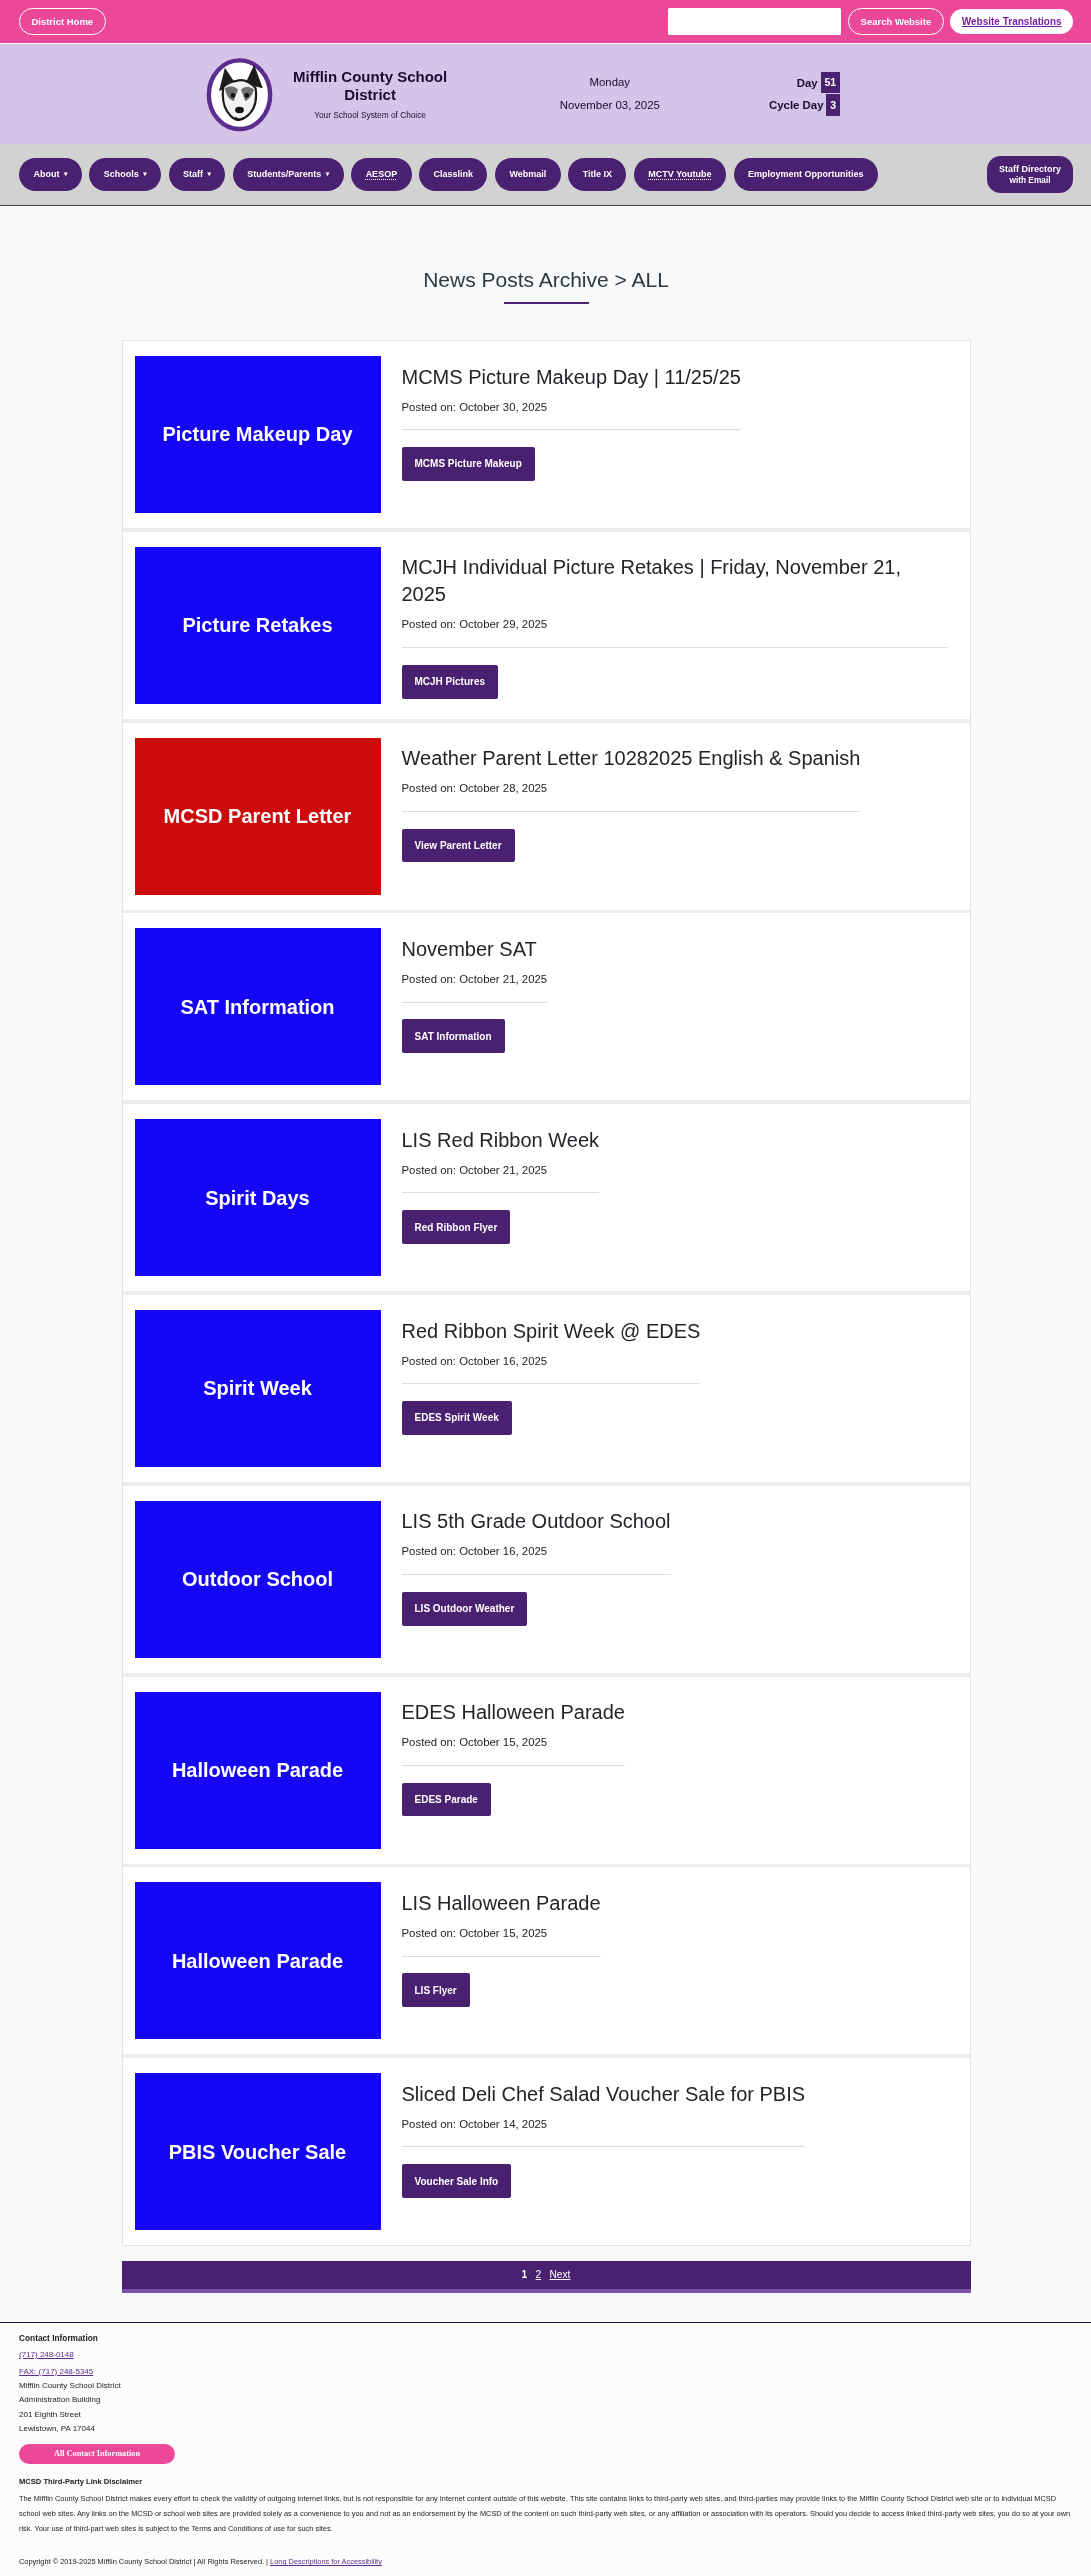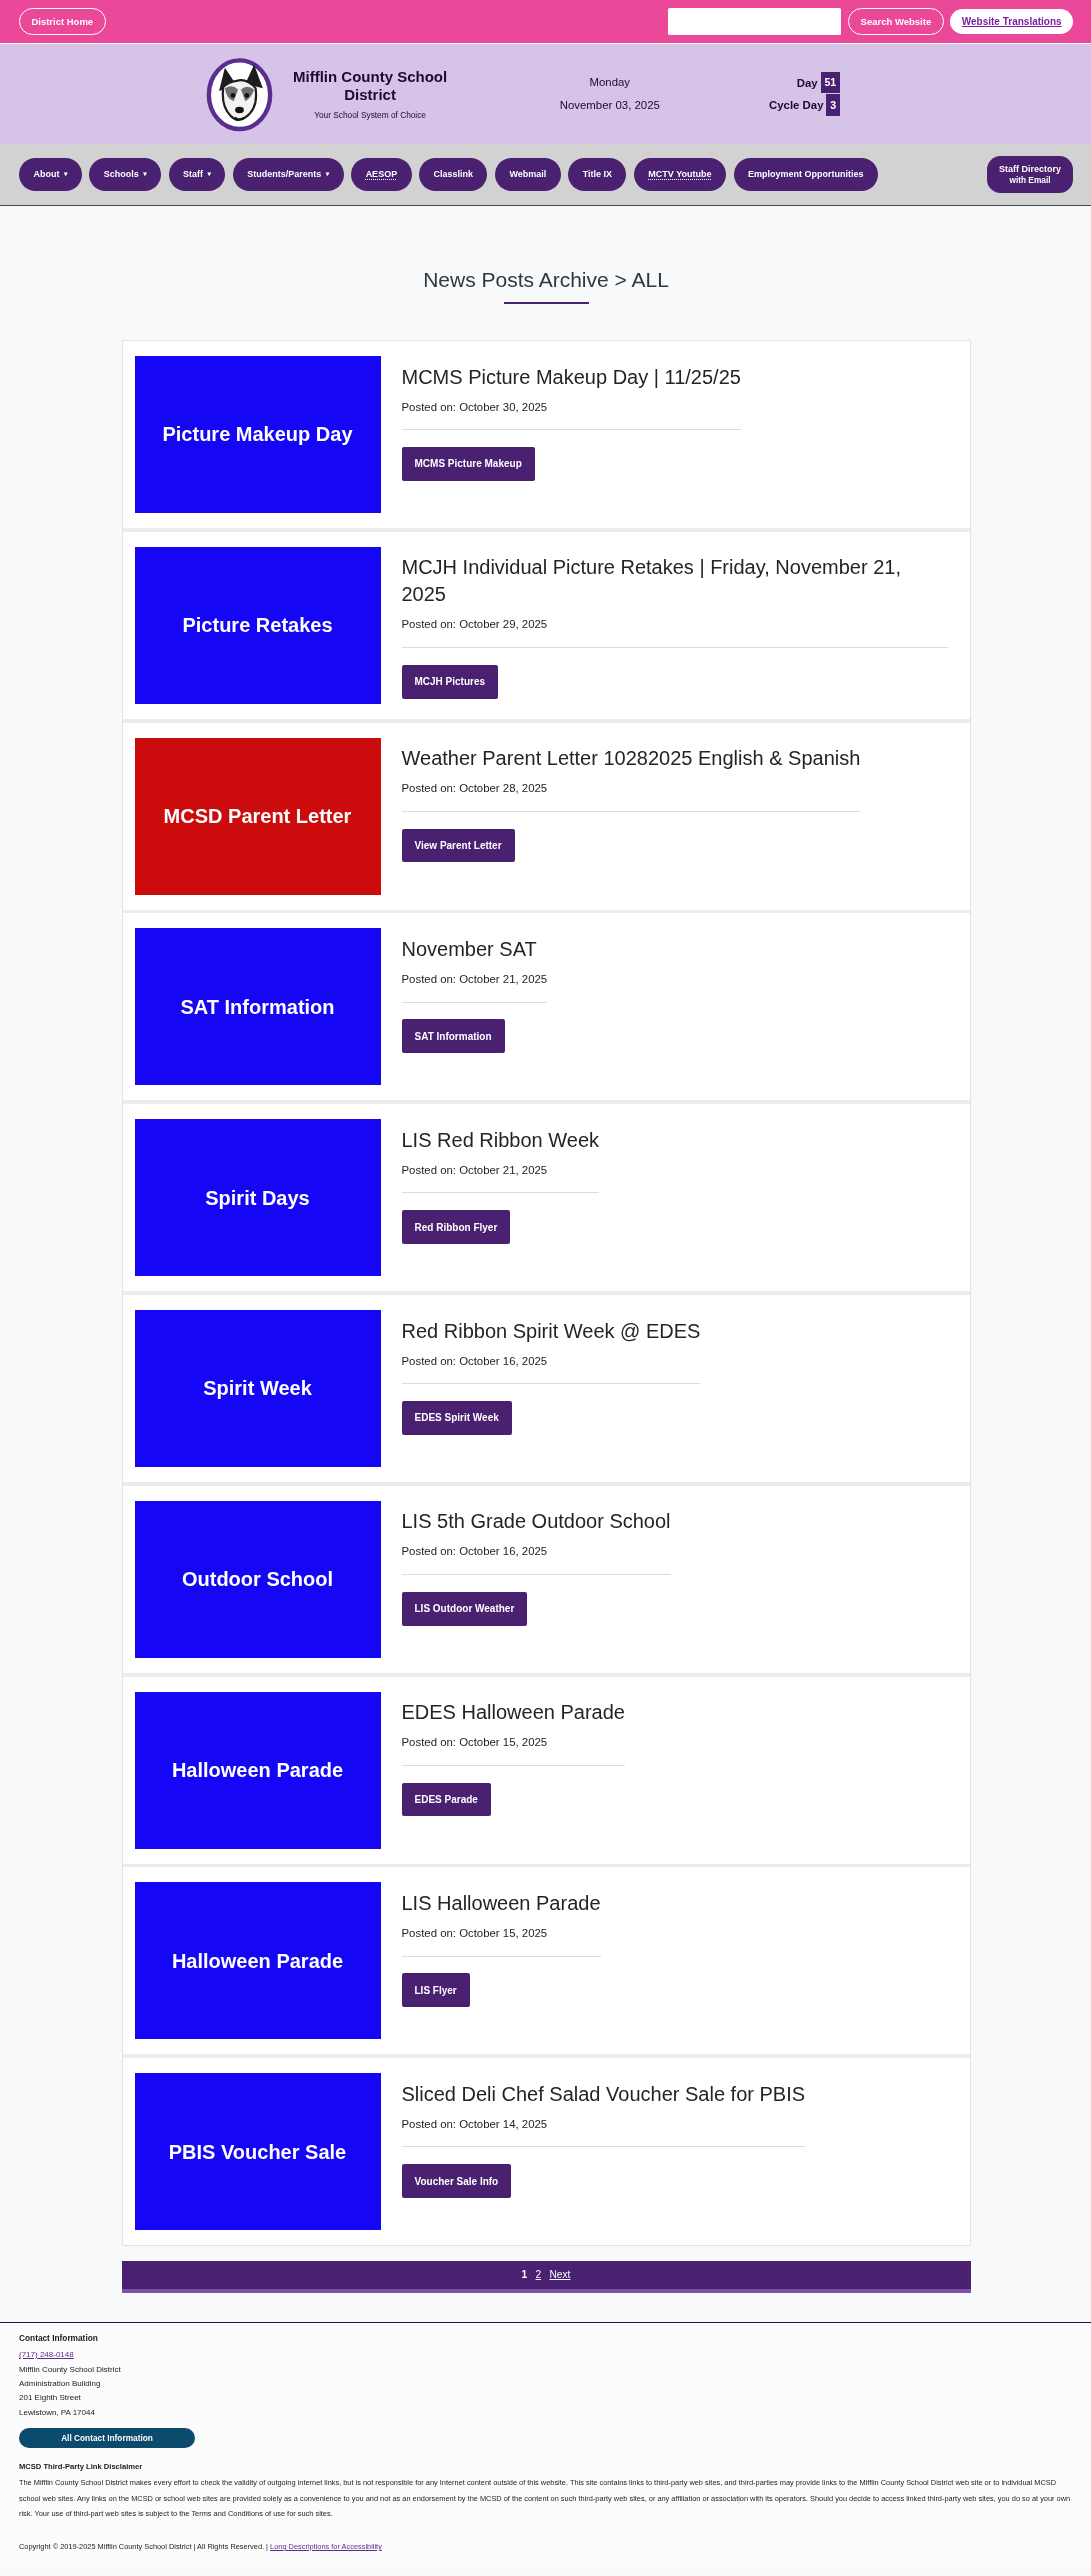--- a/index.html
+++ b/index.html
@@ -111,23 +111,23 @@
 
   
   .footer {
     margin-top: 29px; border-top: 1.5px solid #2a1045; background: #fcfcfc;
     padding: 10.6px 19px 18px;
   }
   .contact-heading { font-size: 8.3px; font-weight: bold; color: #1a1a1a; margin-bottom: 3px; }
   .contact-line { font-size: 8px; color: #222; line-height: 1.8; }
   .contact-link { color: #5e2a8e; text-decoration: underline; font-size: 8px; line-height: 1.8; display: inline-block; }
   .contact-btn {
-    display: block; width: 176px; margin: 7.6px 0 13.6px; background: #0c4a6e;
+    display: block; width: 156px; margin: 7.6px 0 13.6px; background: #ec4899;
     color: #fff; font-weight: bold; font-size: 8.3px; text-align: center;
-    padding: 5.3px 0; border-radius: 10.6px; border: none; text-decoration: none;
+    padding: 5.3px 0; border-radius: 10.6px; border: none; text-decoration: none; font-family: Liberation Serif, serif;
   }
   .disclaimer-title { font-size: 7.6px; font-weight: bold; color: #1a1a1a; margin-bottom: 4.5px; }
   .disclaimer-body { font-size: 7.4px; color: #222; line-height: 2.05; }
   .copyright { margin-top: 21px; font-size: 7.4px; color: #222; }
   .copyright a { color: #5e2a8e; text-decoration: underline; }
 
   .logo-svg { width: 73px; height: 76px; }
 </style>
 </head>
 <body>
@@ -328,20 +328,21 @@
 
 <div class="pagination">
   <span class="pg-current">1</span>
   <a class="pg-link">2</a>
   <a class="pg-link">Next</a>
 </div>
 
 <footer class="footer">
   <div class="contact-heading">Contact Information</div>
   <div><a class="contact-link">(717) 248-0148</a></div>
+  <div><a class="contact-link">FAX: (717) 248-5345</a></div>
   <div class="contact-line">Mifflin County School District</div>
   <div class="contact-line">Administration Building</div>
   <div class="contact-line">201 Eighth Street</div>
   <div class="contact-line">Lewistown, PA 17044</div>
   <a class="contact-btn">All Contact Information</a>
 
   <div class="disclaimer-title">MCSD Third-Party Link Disclaimer</div>
   <p class="disclaimer-body">The Mifflin County School District makes every effort to check the validity of outgoing internet links, but is not responsible for any Internet content outside of this website. This site contains links to third-party web sites, and third-parties may provide links to the Mifflin County School District web site or to individual MCSD school web sites. Any links on the MCSD or school web sites are provided solely as a convenience to you and not as an endorsement by the MCSD of the content on such third-party web sites, or any affiliation or association with its operators. Should you decide to access linked third-party web sites, you do so at your own risk. Your use of third-part web sites is subject to the Terms and Conditions of use for such sites.</p>
 
   <p class="copyright">

